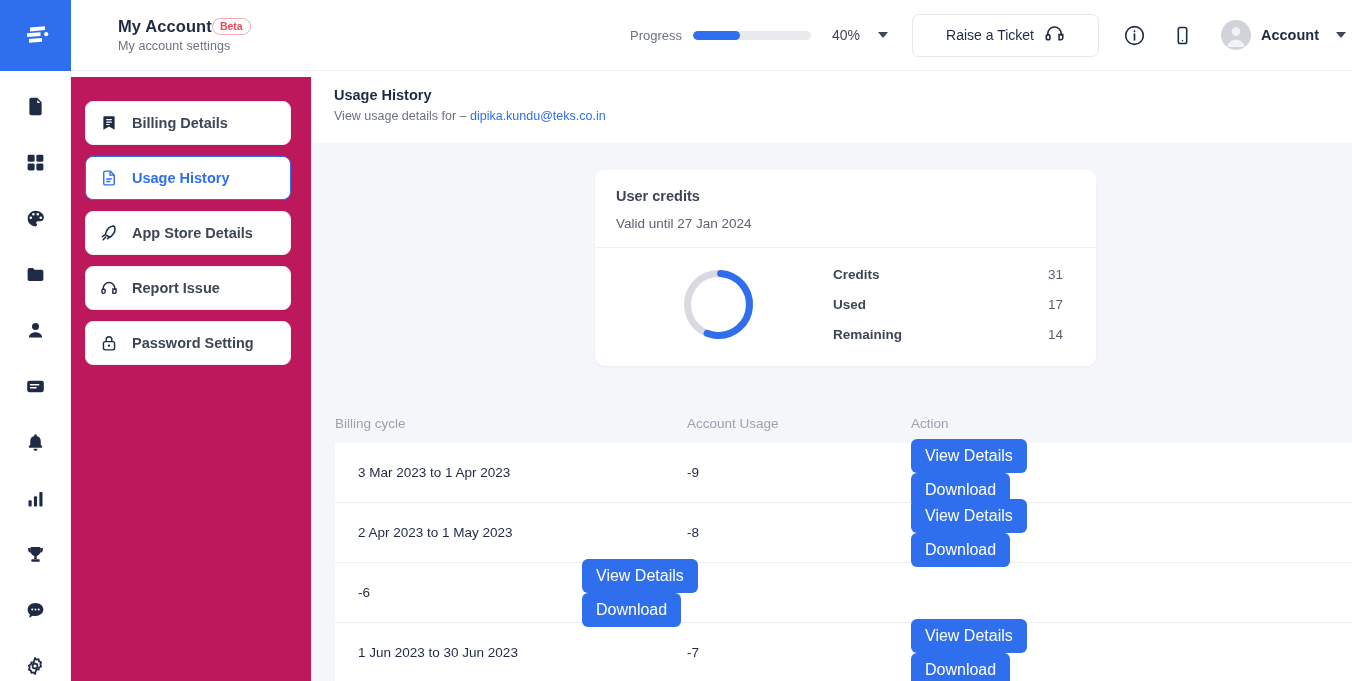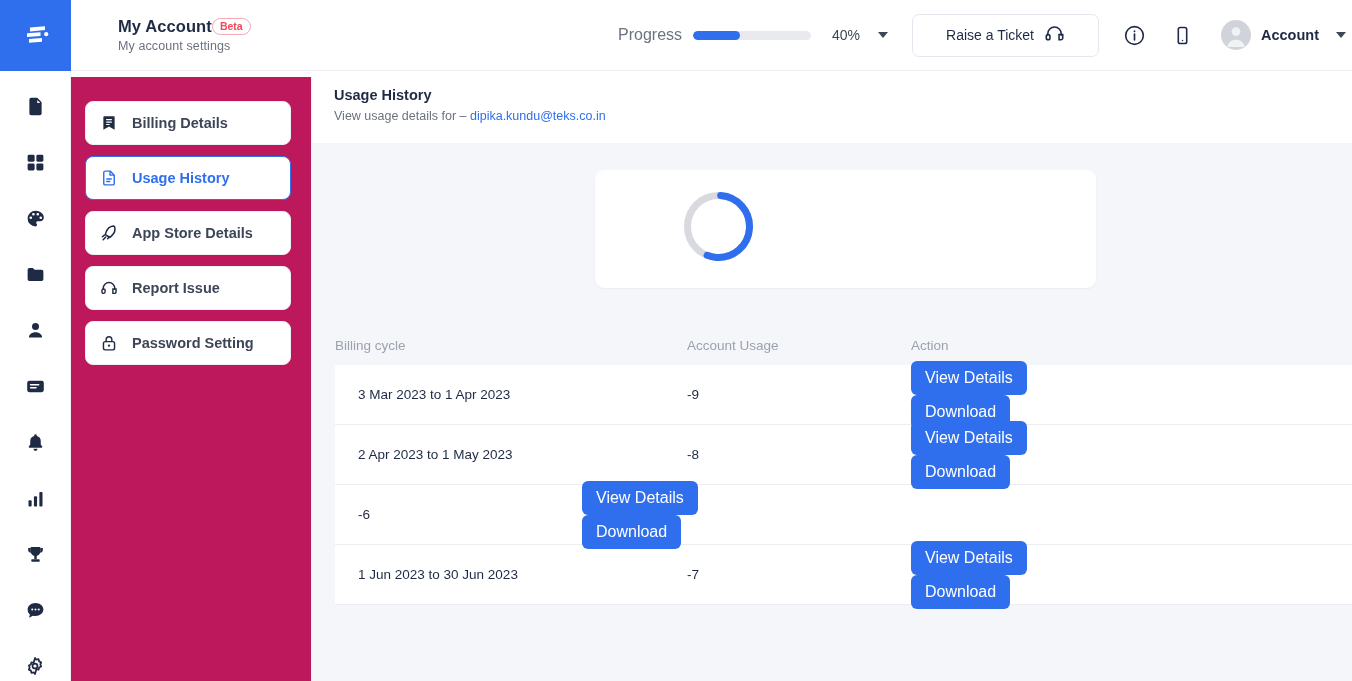--- a/index.html
+++ b/index.html
@@ -58,21 +58,21 @@
     padding: 1px 7px 2px; line-height: 1.2;
   }
   .header-sub {
     font-size: 12.5px; color: #6b7280; margin-top: 3px; letter-spacing: .1px;
   }
   .header-right {
     margin-left: auto; display: flex; align-items: center;
     padding-right: 0px; gap: 0;
   }
   .progress-wrap { display: flex; align-items: center; gap: 11px; }
-  .progress-label { font-size: 16px; color: #6b7280; }
+  .progress-label { font-size: 13px; color: #6b7280; }
   .progress-track {
     width: 118px; height: 9px; border-radius: 5px; background: #e8eaee;
     overflow: hidden;
   }
   .progress-fill { height: 100%; background: #2f6fed; border-radius: 5px; }
   .progress-pct { font-size: 14px; color: #3d4657; margin-left: 10px; }
   .caret {
     width: 0; height: 0; margin-left: 7px;
     border-left: 5px solid transparent; border-right: 5px solid transparent;
     border-top: 6px solid #3d4657;
@@ -418,27 +418,45 @@
     <div class="content-head">
       <div class="content-title">Usage History</div>
       <div class="content-sub">
         <span>View usage details for –</span>
         <a href="#">dipika.kundu@teks.co.in</a>
       </div>
     </div>
 
     <div class="cards-area">
       <div class="credits-card">
+        <div class="credits-head">
+          <div class="credits-title">User credits</div>
+          <div class="credits-valid">Valid until 27 Jan 2024</div>
+        </div>
         <div class="credits-body">
           <div class="donut-wrap">
             <svg width="75" height="75" viewBox="0 0 75 75">
               <circle cx="37.5" cy="37.5" r="31" fill="none" stroke="#d8dadf" stroke-width="7"></circle>
               <circle id="donut-arc" cx="37.5" cy="37.5" r="31" fill="none" stroke="#2f6fed" stroke-width="7" stroke-linecap="round" transform="rotate(-86 37.5 37.5)" stroke-dasharray="106.73875199836681 88.03999252420036"></circle>
             </svg>
           </div>
+          <div class="stats">
+            <div class="stat-row">
+              <span class="stat-label">Credits</span>
+              <span class="stat-value">31</span>
+            </div>
+            <div class="stat-row">
+              <span class="stat-label">Used</span>
+              <span class="stat-value">17</span>
+            </div>
+            <div class="stat-row">
+              <span class="stat-label">Remaining</span>
+              <span class="stat-value">14</span>
+            </div>
+          </div>
         </div>
       </div>
     </div>
 
     <div class="table">
       <div class="t-head">
         <span class="col-cycle">Billing cycle</span>
         <span class="col-usage">Account Usage</span>
         <span class="col-action">Action</span>
       </div>

